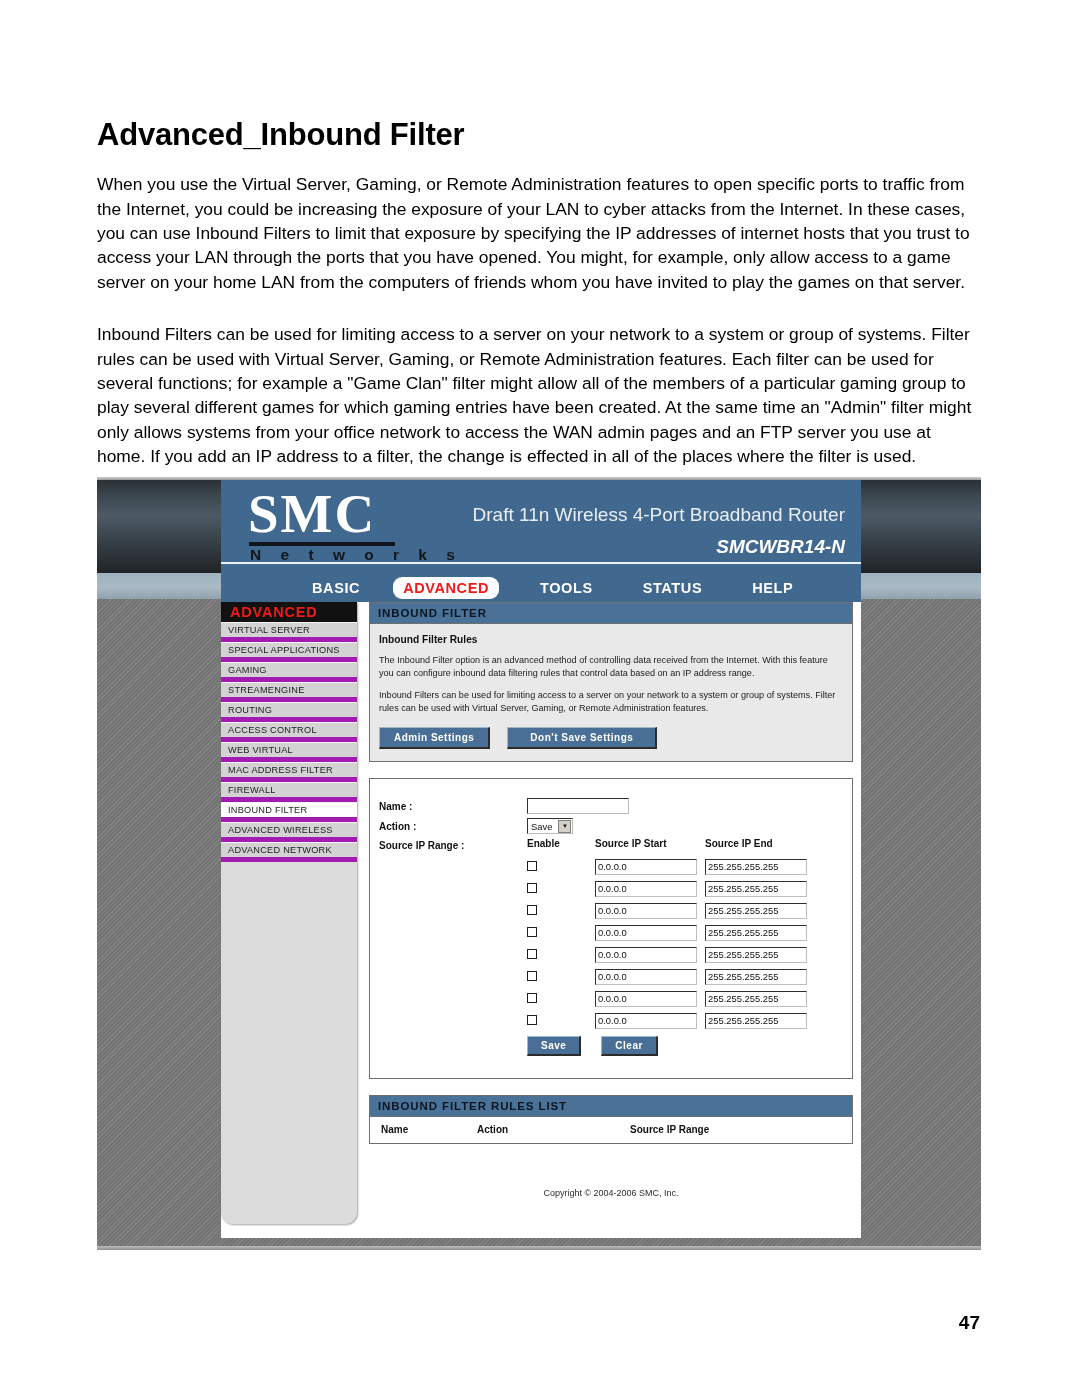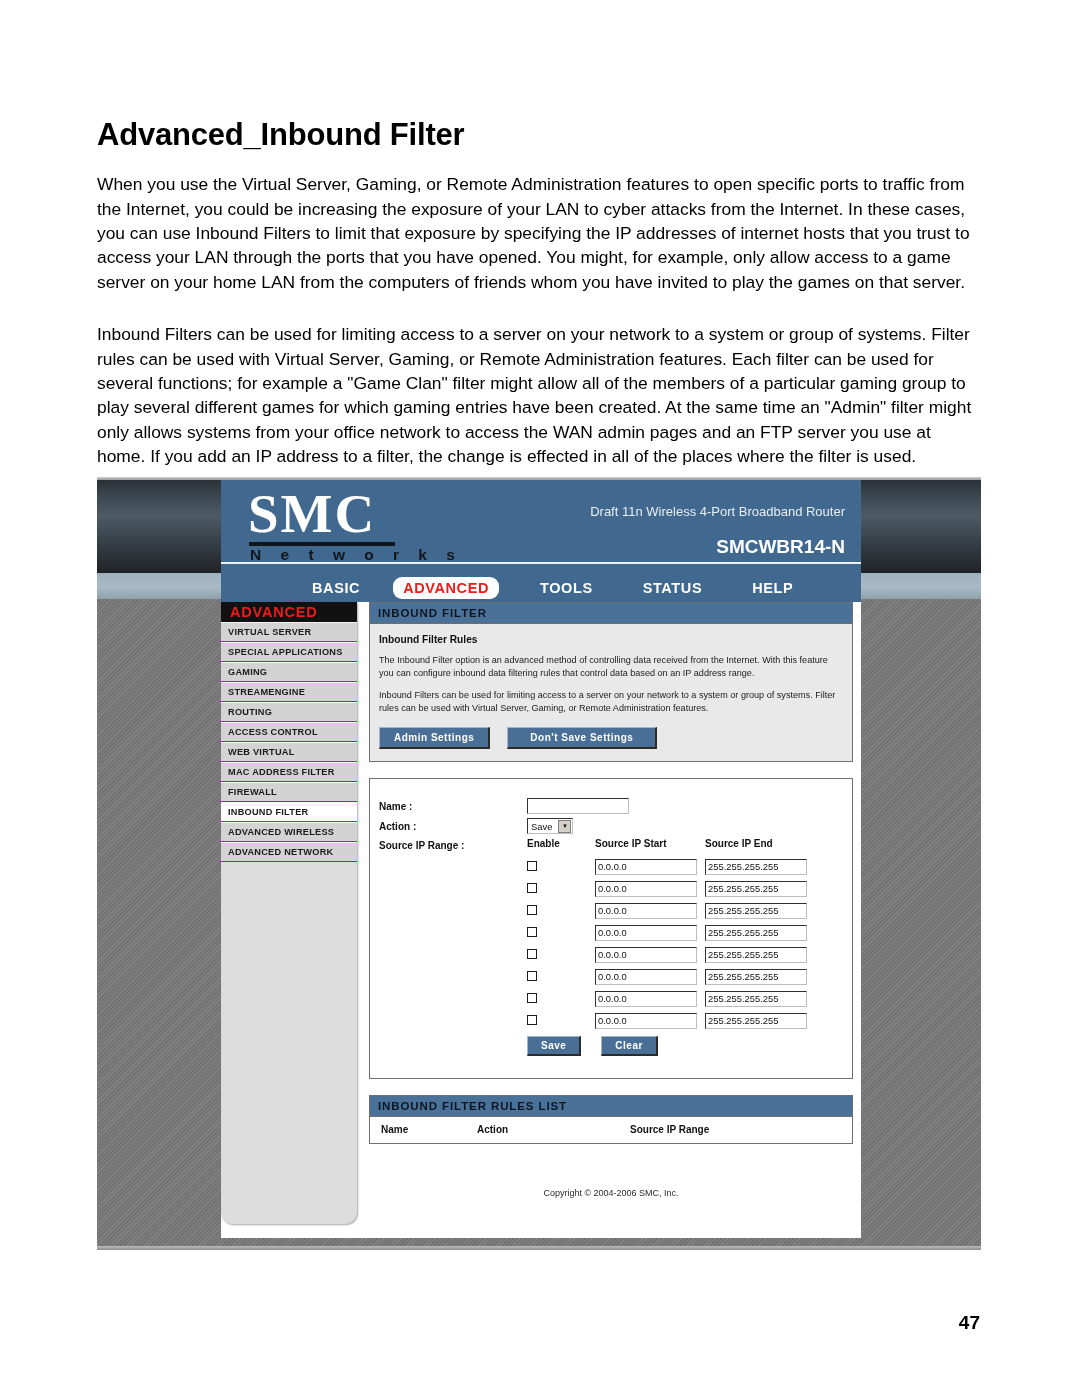--- a/index.html
+++ b/index.html
@@ -129,29 +129,30 @@
     position: absolute;
     left: 29px; top: 66px;
     font-size: 15.5px;
     font-weight: bold;
     letter-spacing: 7.5px;
     color: #12171d;
   }
   .model-line1 {
     position: absolute;
     right: 16px; top: 24px;
-    font-size: 13px;
+    font-size: 19px;
     color: #e9eef3;
     white-space: nowrap;
   }
   .model-line2 {
     position: absolute;
     right: 16px; top: 56px;
     font-size: 19px;
     font-weight: bold;
+    font-style: italic;
     color: #ffffff;
     white-space: nowrap;
   }
   .head-underline {
     position: absolute;
     left: 0; bottom: 9px;
     width: 640px; height: 2px;
     background: #eef2f6;
   }
 
@@ -211,23 +212,23 @@
     letter-spacing: 0.8px;
     display: flex;
     align-items: center;
     padding-left: 9px;
     box-sizing: border-box;
   }
   .menu-item {
     height: 20px;
     background: #d3d3d3;
     border-top: 1px solid #f3f3f3;
-    border-bottom: 1px solid #a21caf;
+    border-bottom: 5px solid #a21caf;
     font-size: 9.2px;
-    font-weight: bold;
+    font-weight: normal;
     letter-spacing: 0.25px;
     color: #1b1b1b;
     display: flex;
     align-items: center;
     padding-left: 7px;
     box-sizing: border-box;
   }
   .menu-item.sel {
     background: #ffffff;
   }

